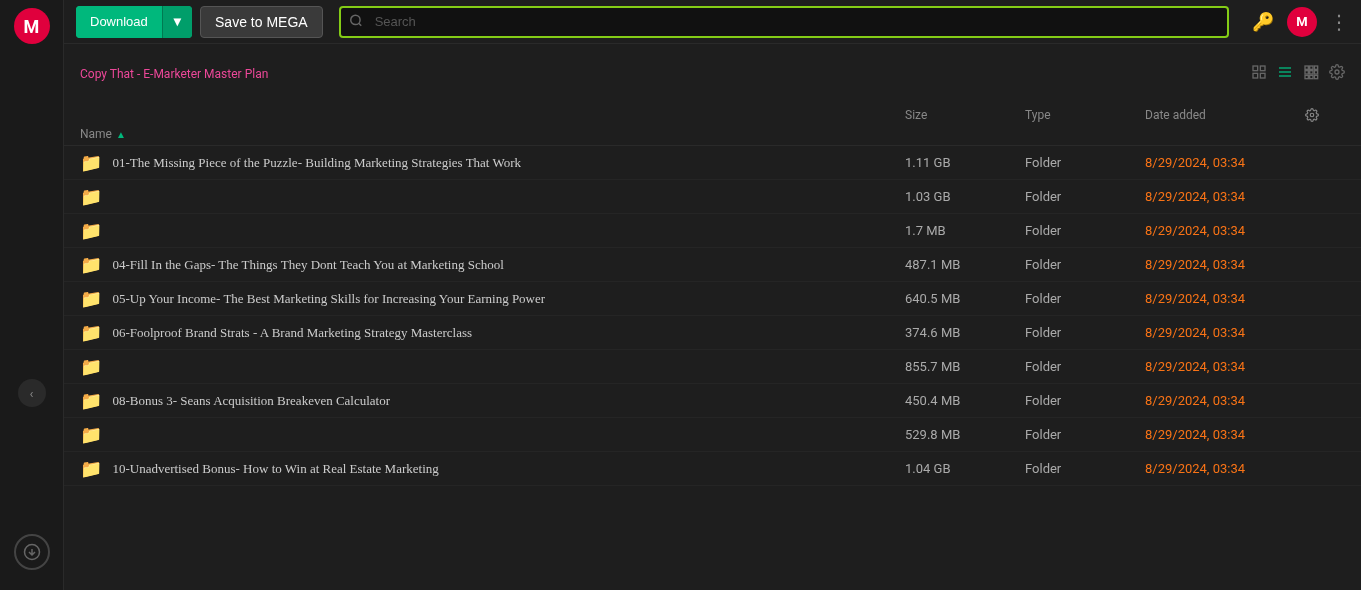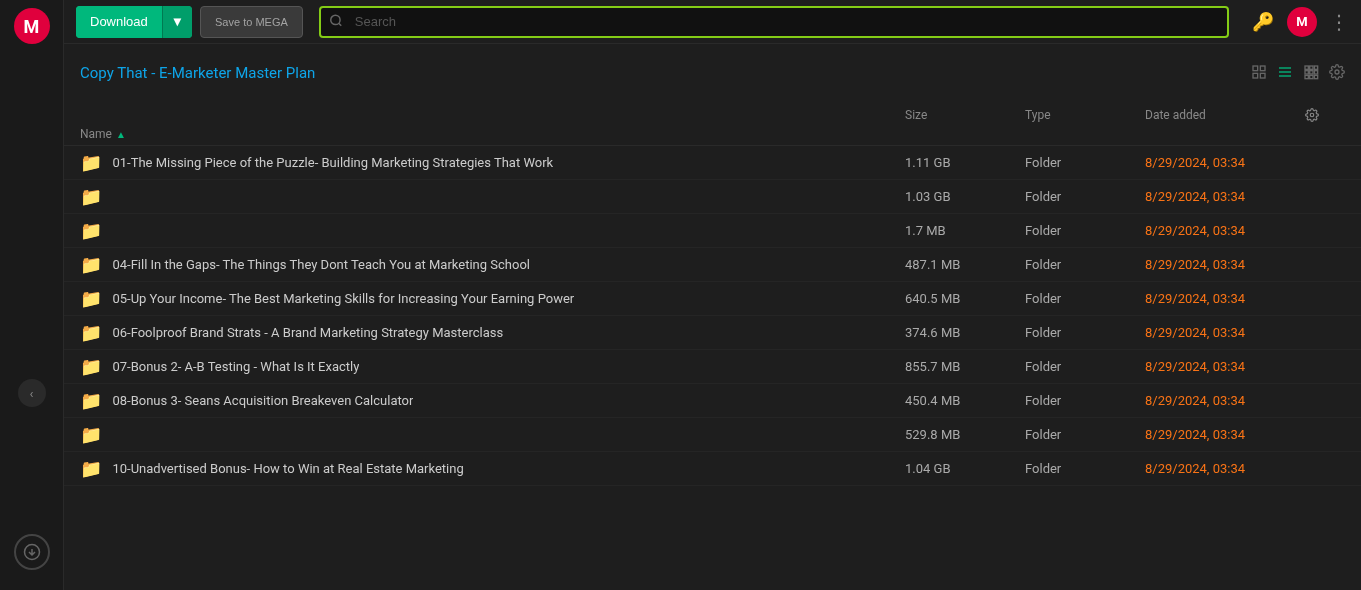--- a/index.html
+++ b/index.html
@@ -103,27 +103,27 @@
       display: flex;
       align-items: center;
       background: #009e6a;
       border: none;
       color: white;
       cursor: pointer;
       border-left: 1px solid #007a52;
     }
     .btn-save {
       background: #3a3a3a;
-      color: #a3a3a3;
+      color: #ffffff;
       border: 1px solid #555;
       border-radius: 4px;
       padding: 0 14px;
       height: 32px;
       cursor: pointer;
-      font-size: 11px;
+      font-size: 14px;
       text-align: right;
     }
     .search-wrap {
       flex: 1;
       position: relative;
       margin: 0 8px;
     }
     .search-icon-wrap {
       position: absolute;
       left: 10px;
@@ -160,23 +160,24 @@
       justify-content: center;
       color: white;
       font-weight: bold;
       font-size: 13px;
     }
     .more-icon { color: #888; font-size: 20px; cursor: pointer; }
 
     
     .breadcrumb {
       padding: 8px 16px;
-      color: #0ea5e9;
-      font-size: 15px;
-      display: flex;
+      color: #ec4899;
+      font-size: 12px;
+      display: flex;
+      align-items: center;
       justify-content: space-between;
       flex-shrink: 0;
     }
     .breadcrumb-right {
       display: flex;
       align-items: center;
       gap: 10px;
     }
     .view-icon {
       color: #666;
@@ -227,20 +228,21 @@
     .folder-icon {
       font-size: 18px;
       color: #f5c518;
       flex-shrink: 0;
     }
     .file-name-text {
       white-space: nowrap;
       overflow: hidden;
       text-overflow: ellipsis;
       color: #ccc;
+      font-family: Liberation Serif, serif;
     }
     .file-size { color: #aaa; }
     .file-type { color: #aaa; }
     .file-date { color: #f97316; }
 
     
     .file-table::-webkit-scrollbar { width: 6px; }
     .file-table::-webkit-scrollbar-track { background: #1a1a1a; }
     .file-table::-webkit-scrollbar-thumb { background: #444; border-radius: 3px; }
 
@@ -415,21 +417,20 @@
       <span class="file-name-text">06-Foolproof Brand Strats - A Brand Marketing Strategy Masterclass</span>
     </div>
     <div class="file-size">374.6 MB</div>
     <div class="file-type">Folder</div>
     <div class="file-date">8/29/2024, 03:34</div>
     <div></div>
   </div>
         <div class="table-row">
     <div class="file-name-cell">
       <span class="folder-icon">📁</span>
-      <span class="file-name-text">07-Bonus 2- A-B Testing - What Is It Exactly</span>
     </div>
     <div class="file-size">855.7 MB</div>
     <div class="file-type">Folder</div>
     <div class="file-date">8/29/2024, 03:34</div>
     <div></div>
   </div>
         <div class="table-row">
     <div class="file-name-cell">
       <span class="folder-icon">📁</span>
       <span class="file-name-text">08-Bonus 3- Seans Acquisition Breakeven Calculator</span>

